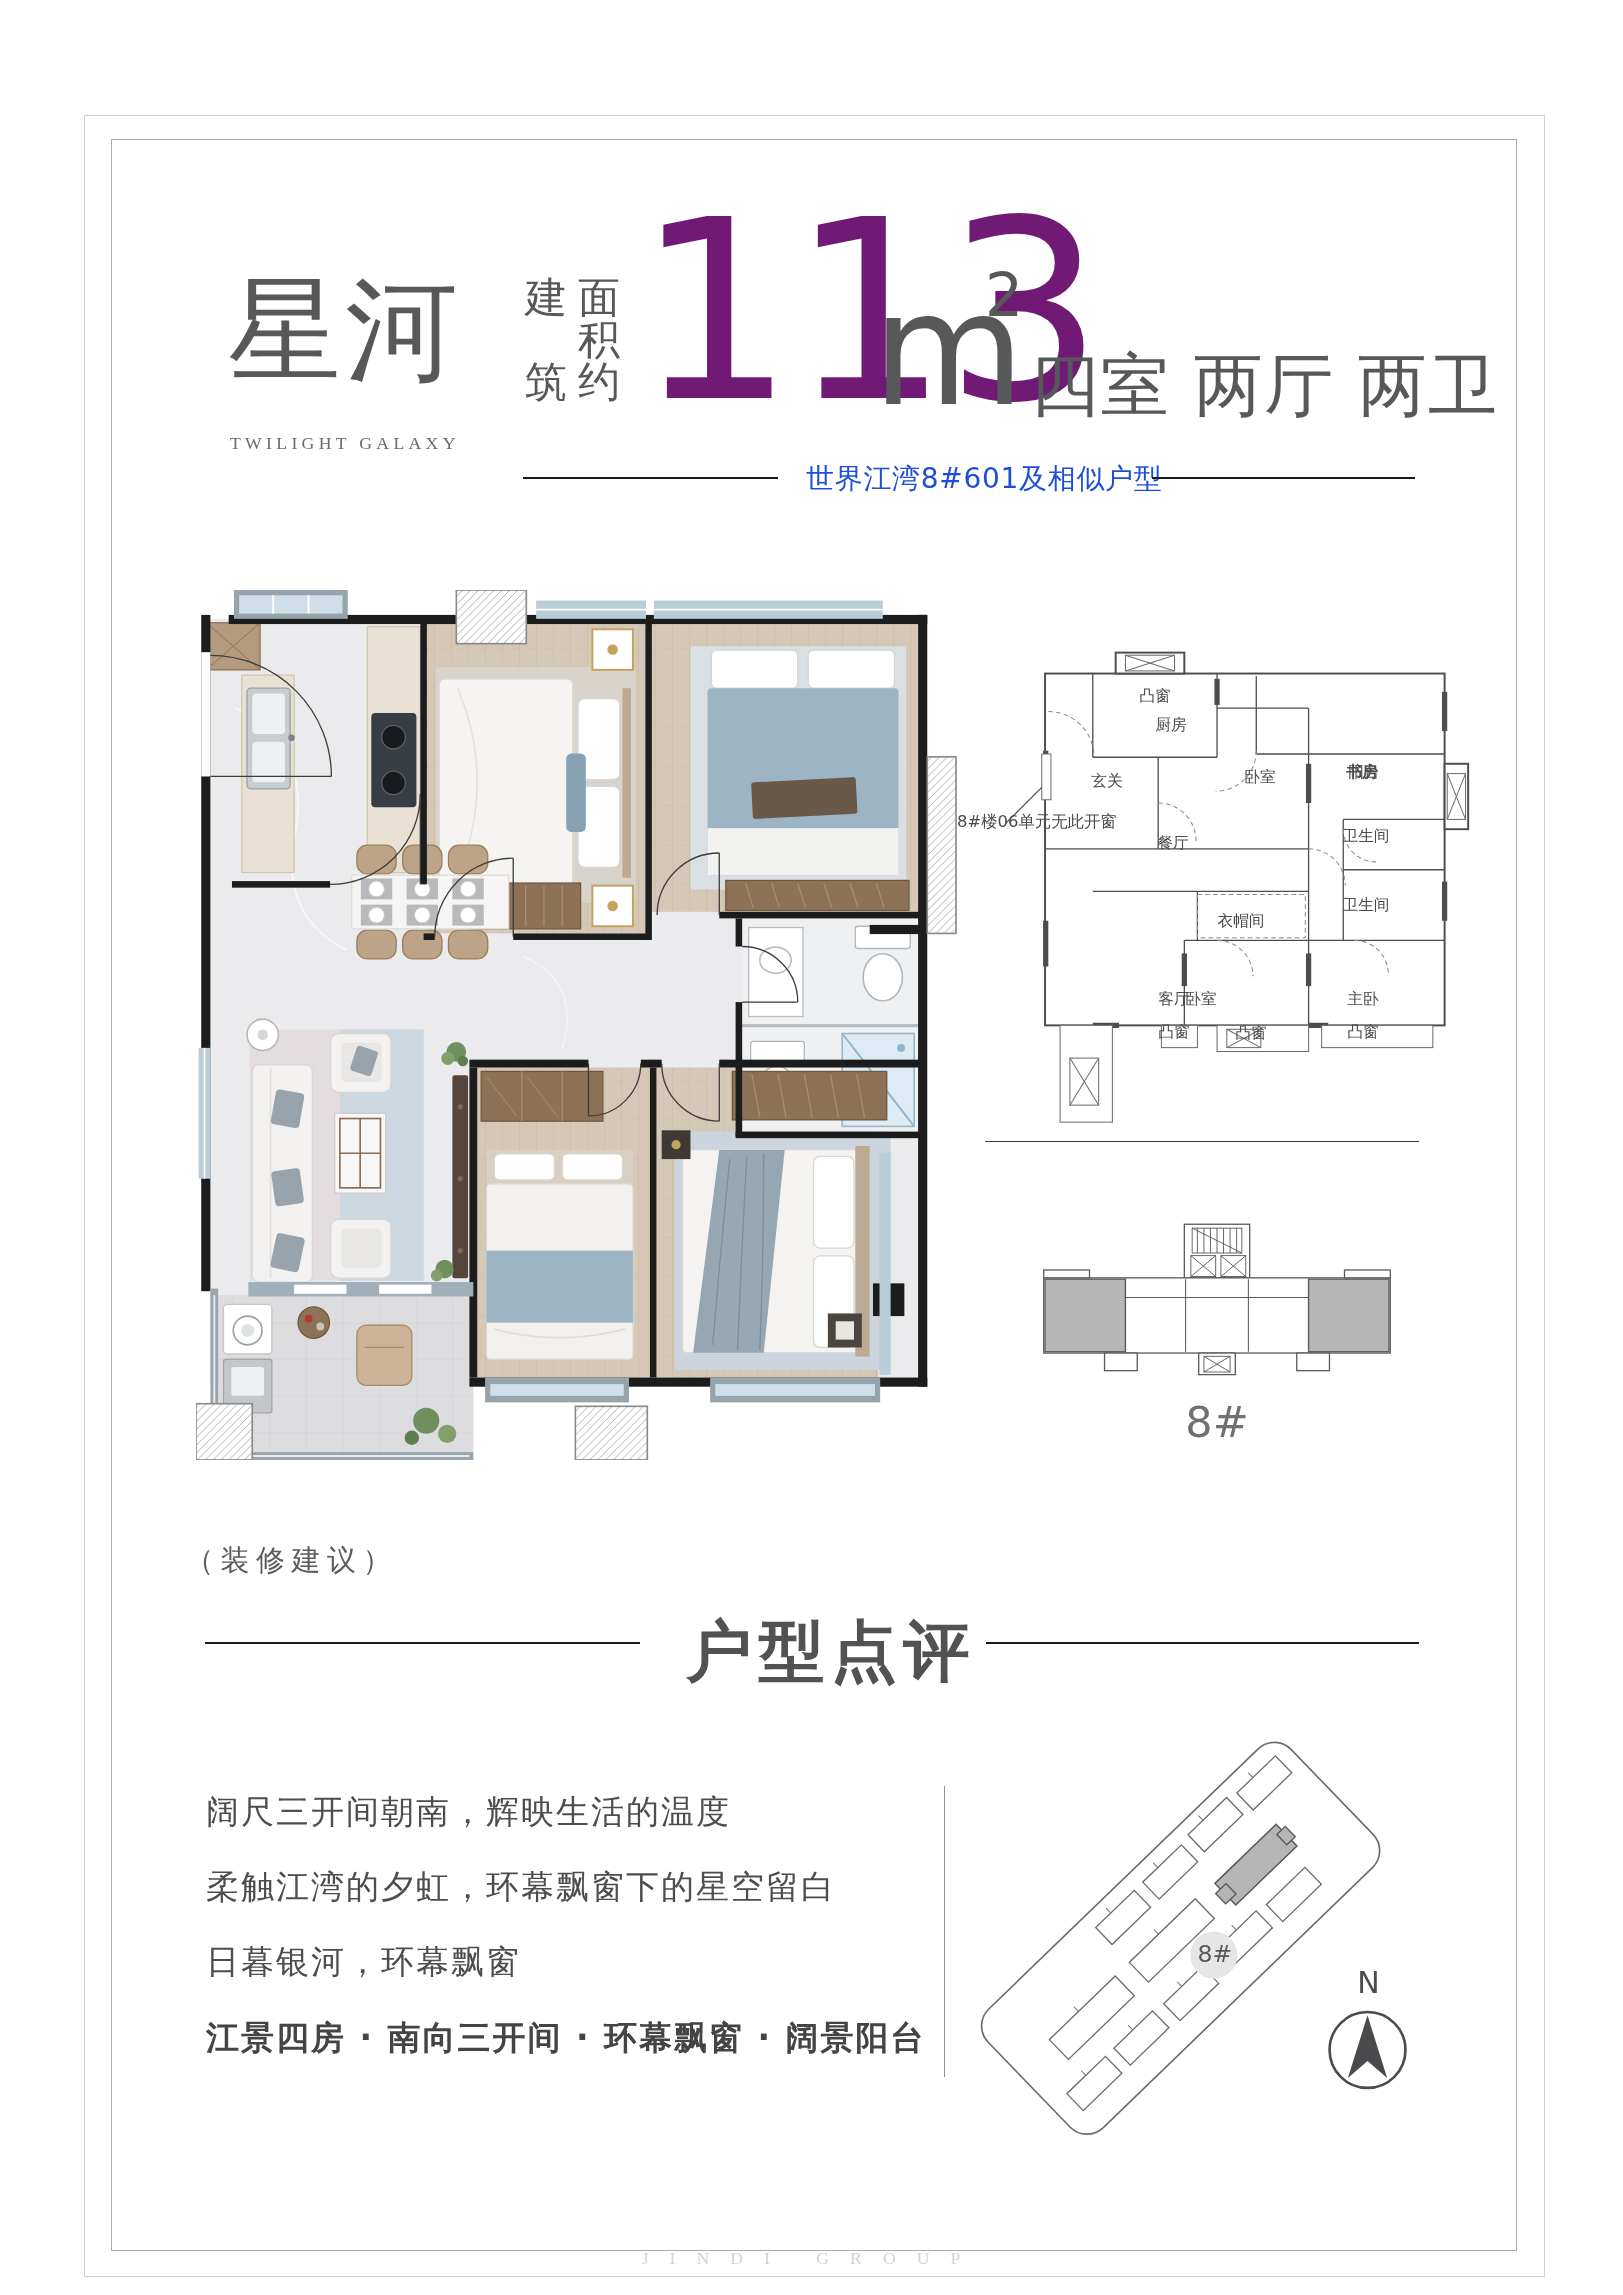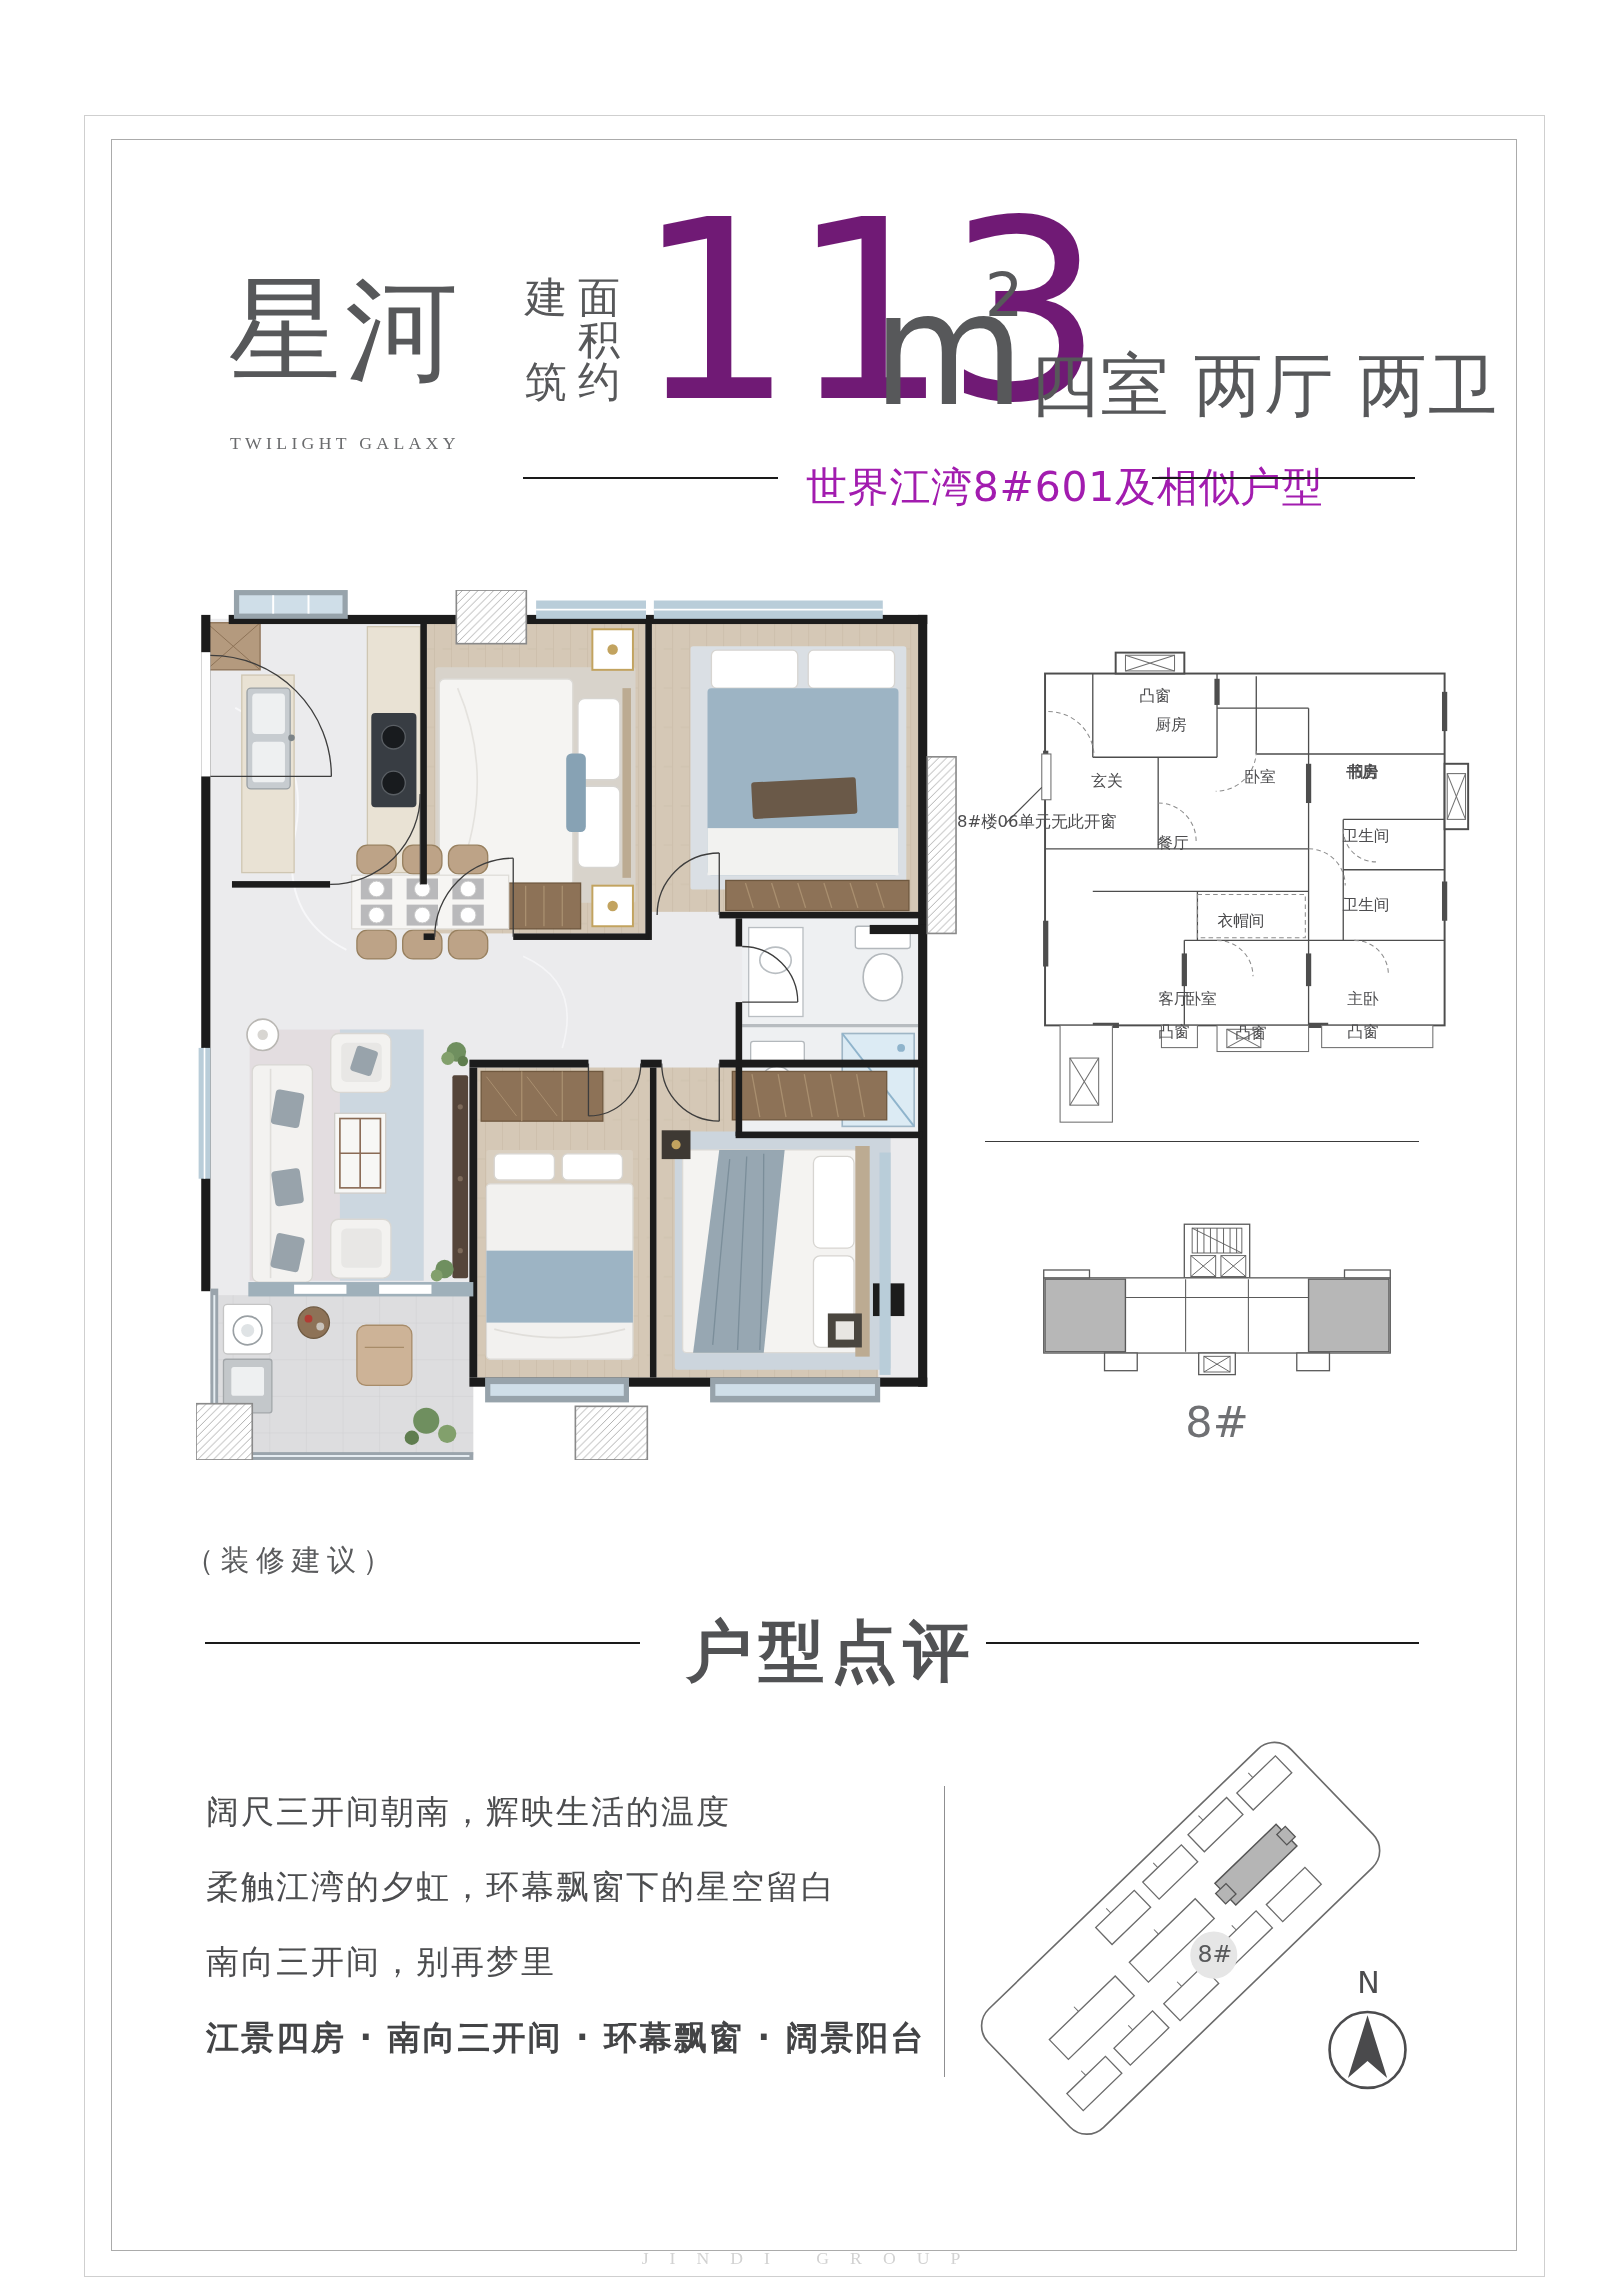--- a/index.html
+++ b/index.html
@@ -16,21 +16,21 @@
   #area-cols{left:525px;top:233px;height:126px;display:flex;gap:9.2px;}
   .vcol{display:flex;flex-direction:column;justify-content:space-between;height:126px;
         font-size:42px;font-weight:500;color:#57585a;line-height:1;}
   #area-value{left:636px;top:169px;font-size:249px;font-weight:500;line-height:0.8;color:#701a75;
               letter-spacing:-3.9px;}
   #area-unit{left:872px;top:243px;font-size:157px;font-weight:500;line-height:0.8;color:#57585a;}
   #area-sup{left:985px;top:216px;font-size:60px;font-weight:500;color:#57585a;}
   #layout-spec{left:1030px;top:296px;font-size:69px;font-weight:500;letter-spacing:1.3px;color:#57585a;white-space:pre;}
   .hline{background:#1a1a1a;height:2px;}
   #loc-line-l{left:523px;top:433px;width:255px;}
-  #loc-note{left:806px;top:416px;font-size:41px;color:#a21caf;letter-spacing:0.7px;}
+  #loc-note{left:806px;top:416px;font-size:28px;color:#1d4ed8;letter-spacing:0.7px;}
   #loc-line-r{left:1152px;top:433px;width:263px;}
   
   #main-plan{left:196px;top:546px;width:762px;height:870px;}
   #decor-note{left:185px;top:1497px;font-size:29px;letter-spacing:6.5px;color:#5a5b5d;}
   
   .sml{position:absolute;font-size:15.7px;color:#4c4c4e;transform:translate(-50%,-50%);white-space:nowrap;}
   #callout{left:957px;top:767px;font-size:16.4px;color:#4c4c4e;white-space:nowrap;}
   #divider-right{left:985px;top:1097px;width:434px;height:1.3px;background:#3a3a3a;}
   #keyplan-label{left:1171px;top:1353px;width:92px;text-align:center;font-size:43px;color:#6f7073;font-weight:500;}
   
@@ -511,21 +511,21 @@
     </g>
   </svg>
   <div id="keyplan-label" class="abs">8#</div>
 
   <div id="review-line-l" class="abs hline"></div>
   <div id="review-title" class="abs">户型点评</div>
   <div id="review-line-r" class="abs hline"></div>
 
   <div class="rline" style="top:1821px;">柔触江湾的夕虹，环幕飘窗下的星空留白</div>
   <div class="rline" style="top:1746px;">阔尺三开间朝南，辉映生活的温度</div>
-  <div class="rline" style="top:1896px;">南向三开间，别再梦里</div>
+  <div class="rline" style="top:1896px;">日暮银河，环幕飘窗</div>
   <div class="rline" style="top:1972px;font-weight:700;color:#434446;">江景四房 · 南向三开间 · 环幕飘窗 · 阔景阳台</div>
   <div id="vrule" class="abs"></div>
 
   <svg class="abs" style="left:952px;top:1656px;" width="589" height="471" viewBox="0 0 900 720">
     <g transform="rotate(-44 350 365)">
       <rect x="28" y="238" width="644" height="252" rx="36" fill="#ffffff" stroke="#6b6b6b" stroke-width="2.5"></rect>
       <g fill="#ffffff" stroke="#6b6b6b" stroke-width="2">
         <rect x="268" y="262" width="82" height="36"></rect>
           <rect x="368" y="262" width="82" height="36"></rect>
         <rect x="468" y="258" width="82" height="36"></rect>

